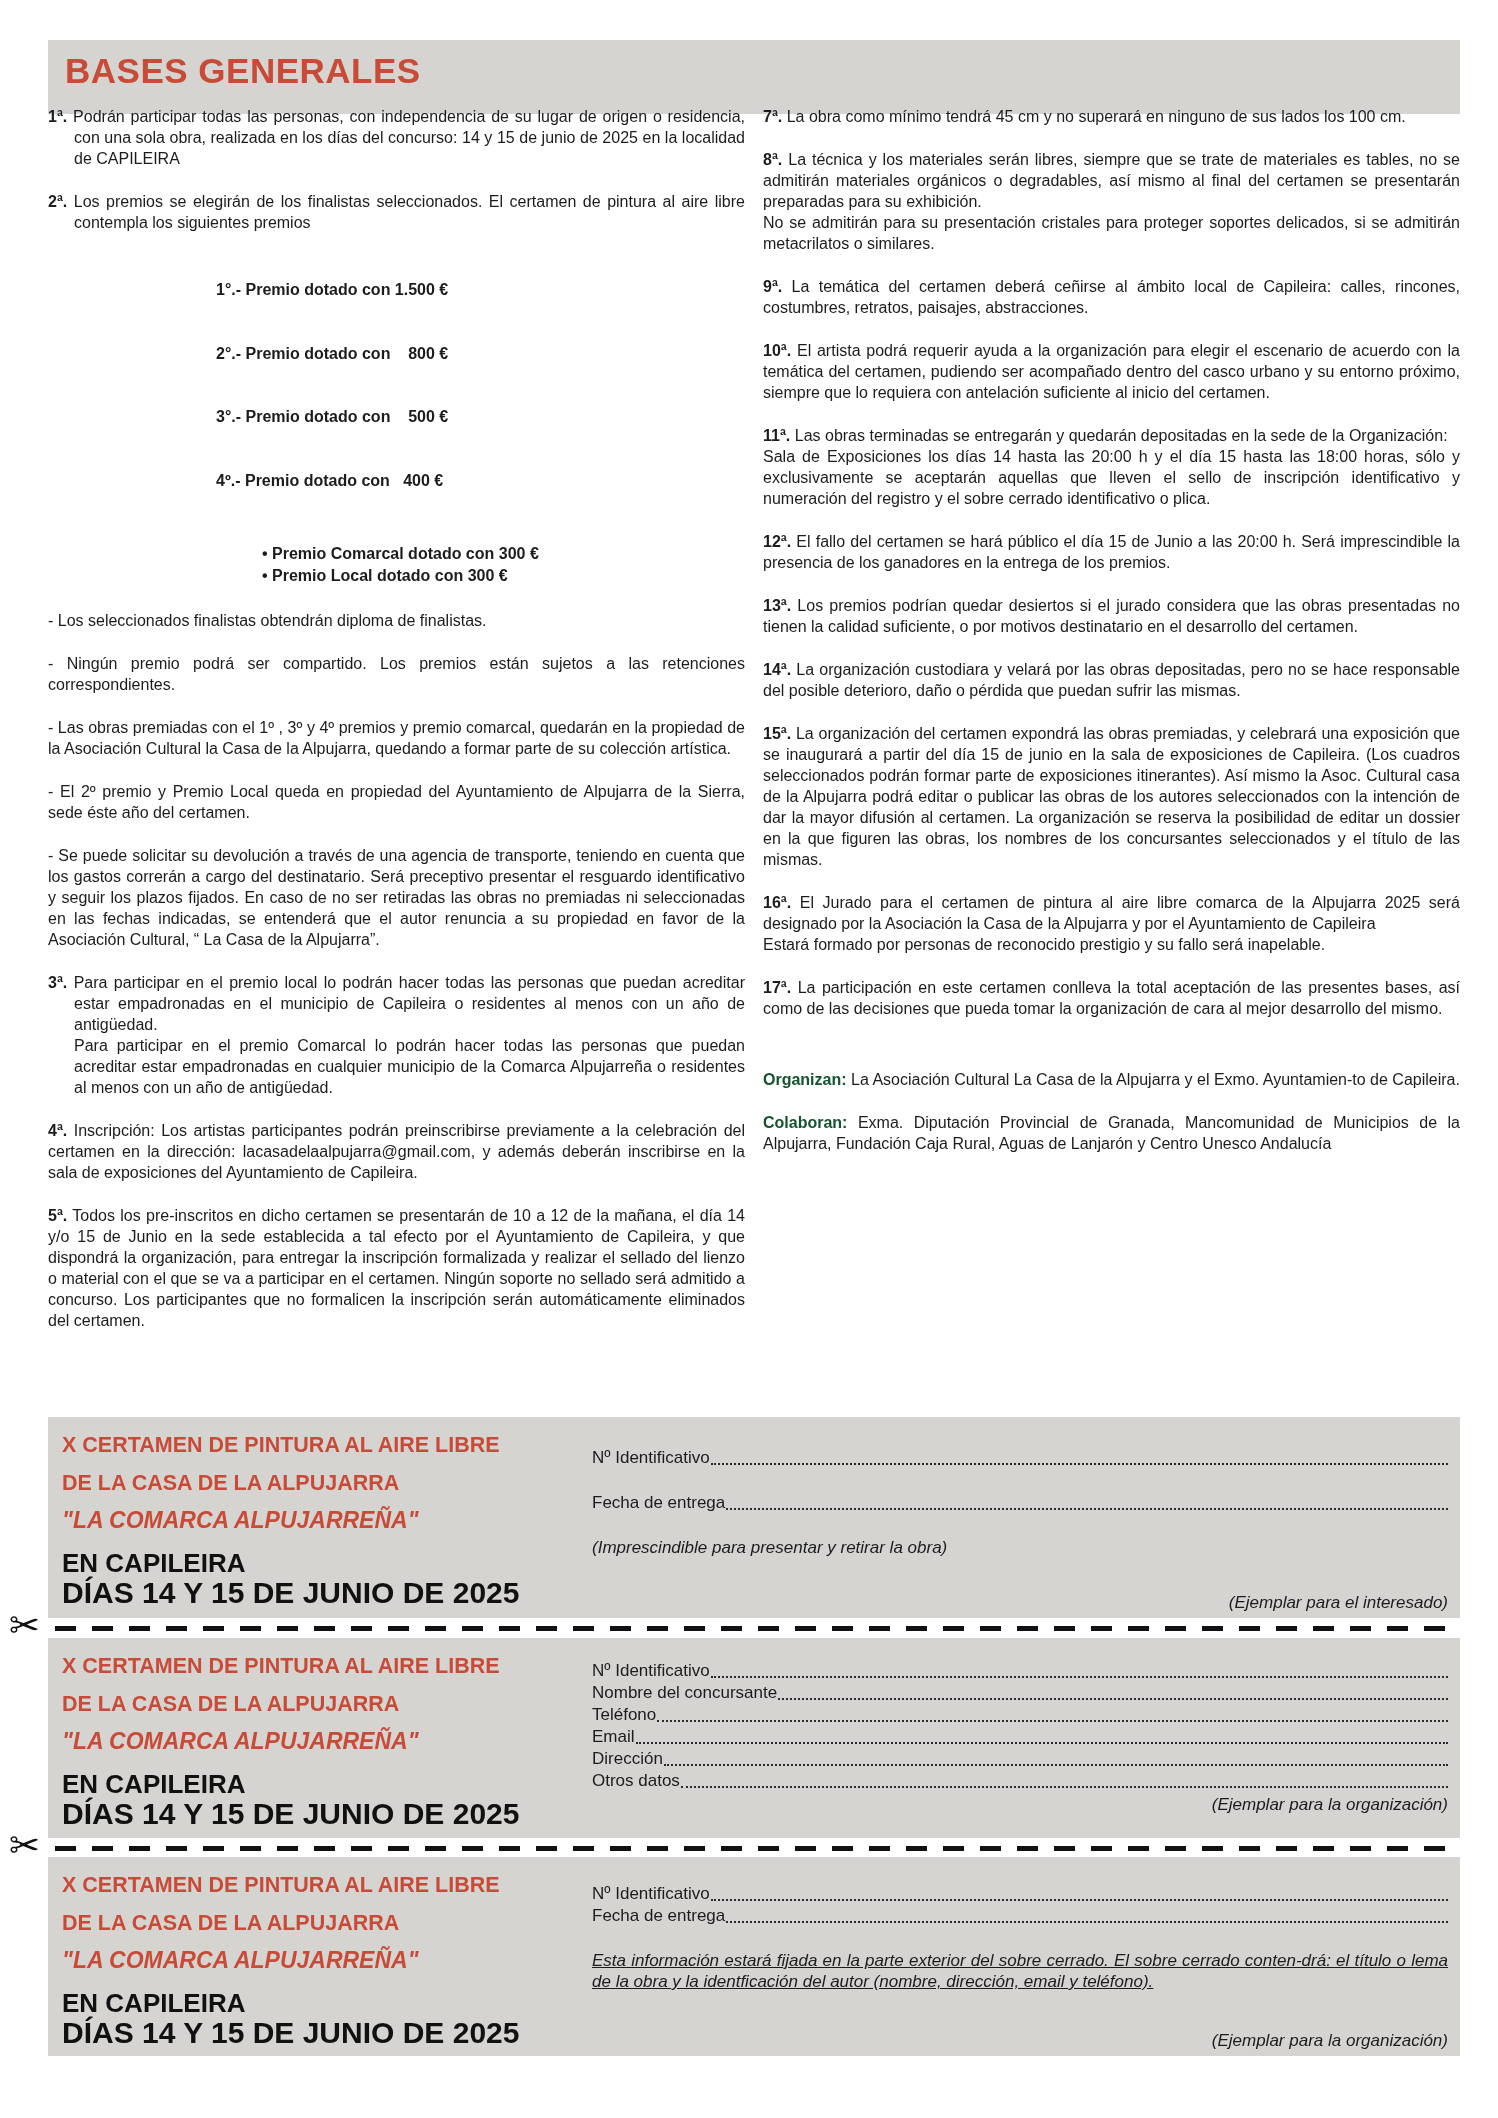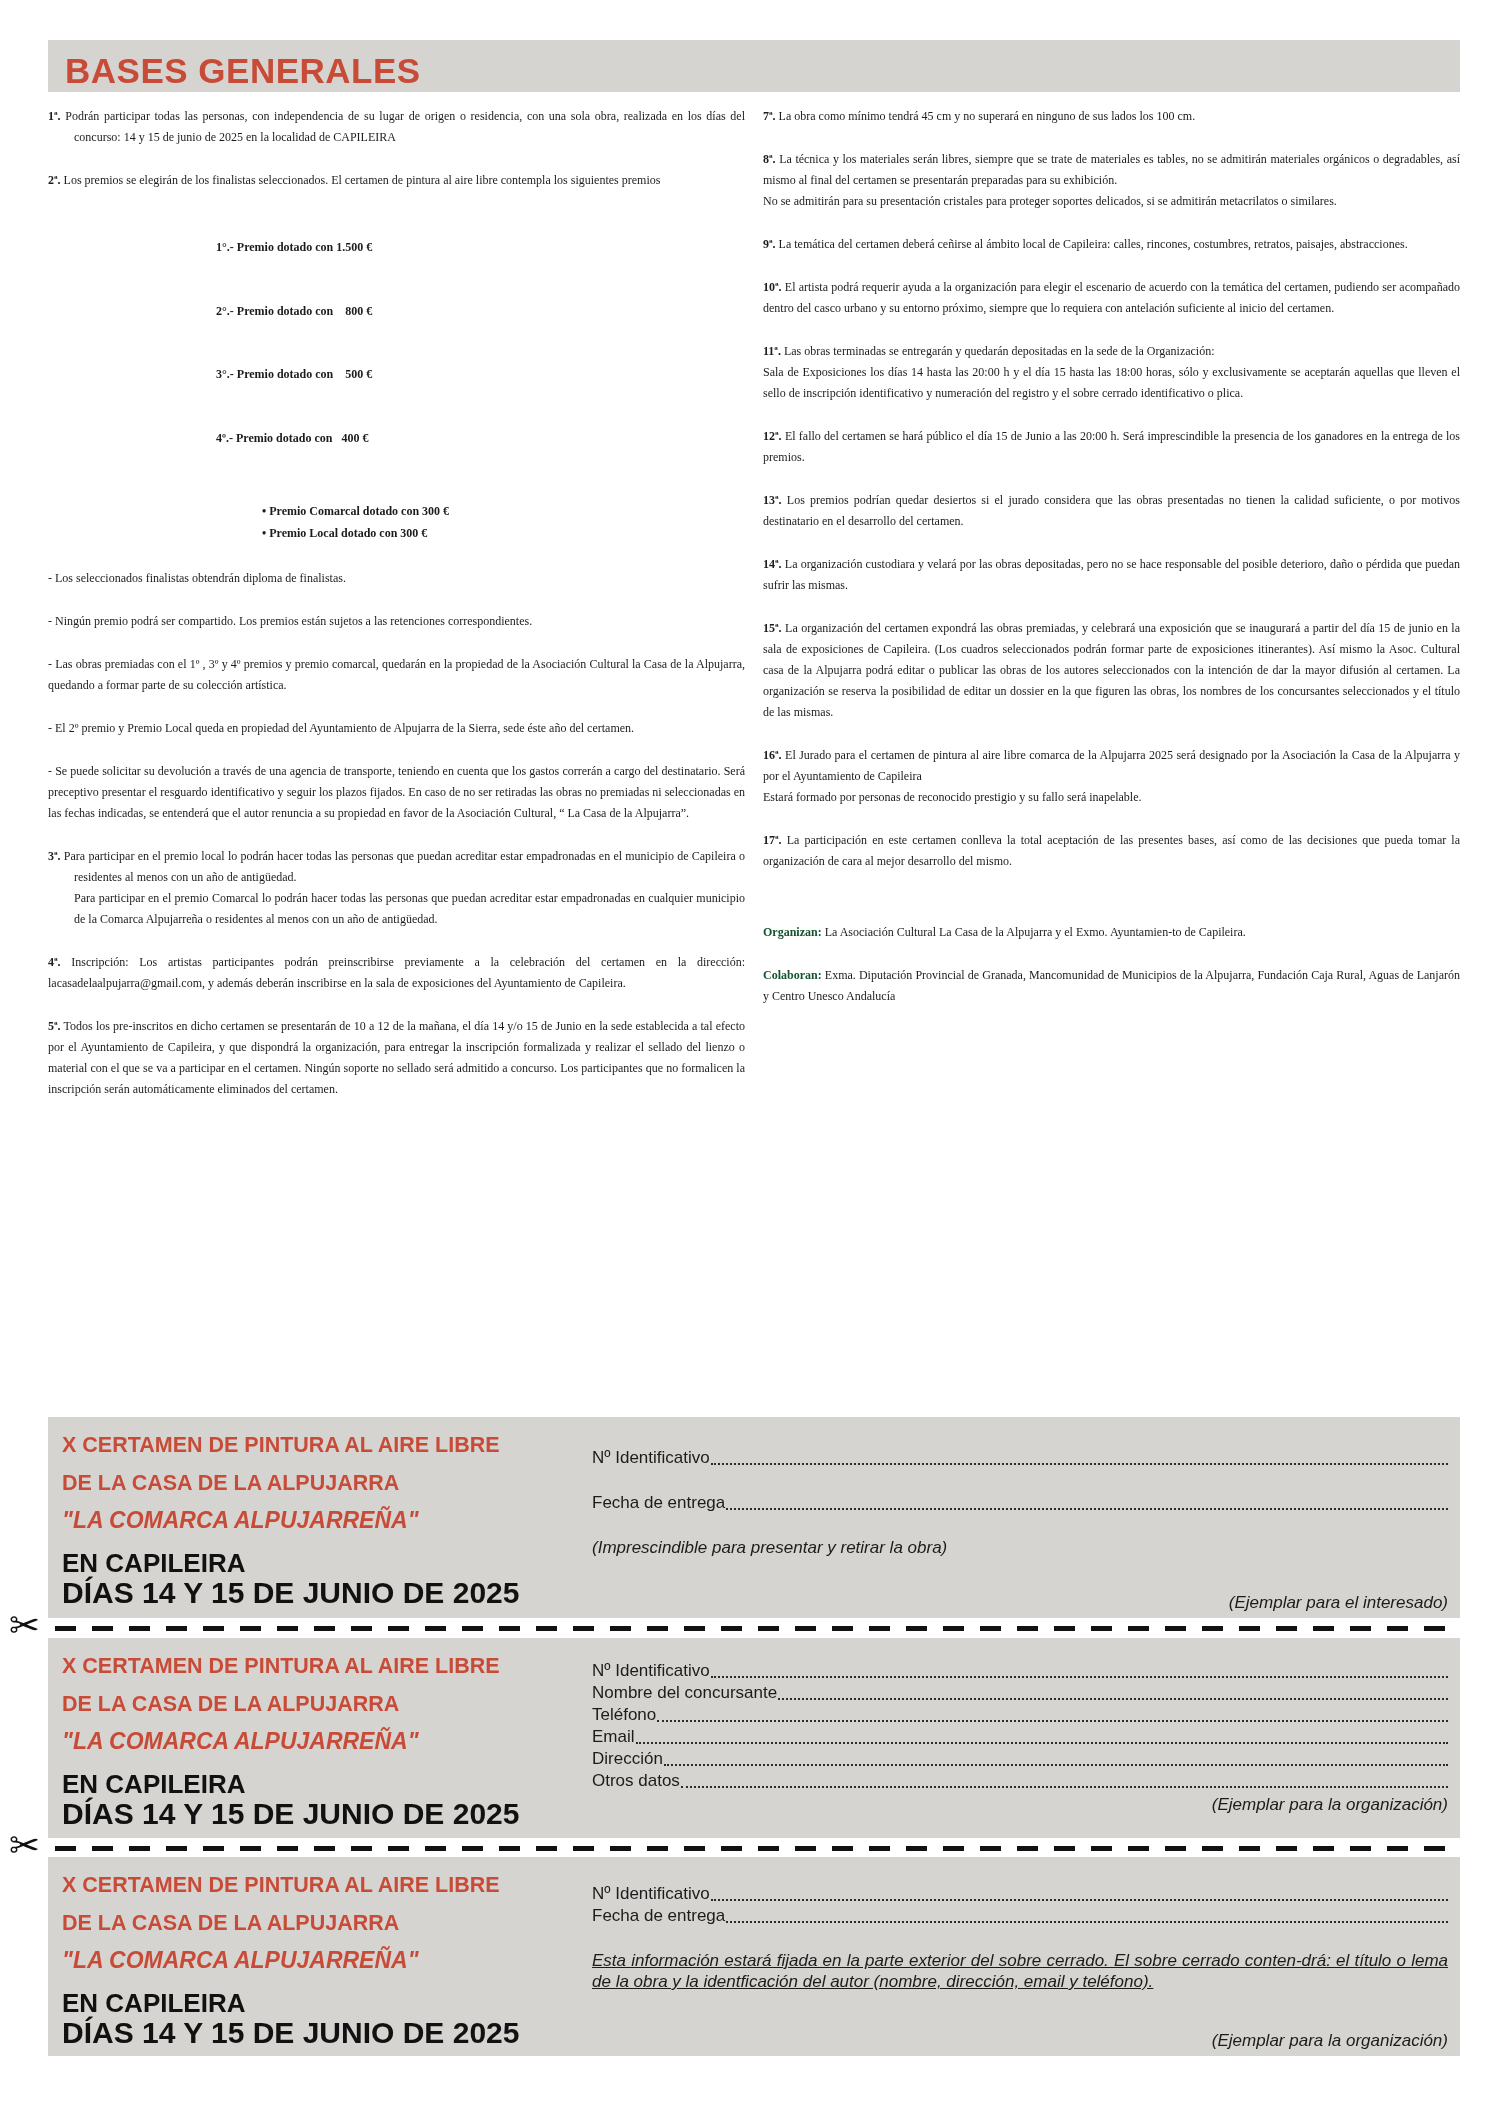--- a/index.html
+++ b/index.html
@@ -1,27 +1,27 @@
 <!DOCTYPE html>
 <html><head>
 <meta charset="utf-8">
 <style>
   html,body { margin:0; padding:0; background:#ffffff; }
   .page {
     position:relative; width:1498px; height:2118px; background:#ffffff;
     font-family:"Liberation Sans", sans-serif; color:#1c1c1c; overflow:hidden;
   }
   
-  .band { position:absolute; left:48px; top:40px; width:1412px; height:52px; background:#d6d4d1; }
+  .band { position:absolute; left:48px; top:40px; width:1412px; height:74px; background:#d6d4d1; }
   .band h1 { margin:0; padding:11px 0 0 17px; font-size:35px; font-weight:bold; color:#c84b38; letter-spacing:.5px; }
 
   
   .cols { position:absolute; left:48px; top:106px; width:1412px; height:1306px; overflow:hidden;
           display:flex; justify-content:space-between; }
-  .col { width:697px; font-size:12px; line-height:21px;font-family:Liberation Serif, serif; }
+  .col { width:697px; font-size:16px; line-height:21px; }
   .rule, .note { margin:0 0 22px; text-align:justify; }
   .rule .num { font-weight:bold; }
   .hang { padding-left:26px; text-indent:-26px; }
   .pre { white-space:pre-line; }
   .prizes { margin:4px 0 10px 168px; font-weight:bold; white-space:pre; }
   .prizes div { line-height:21.5px; }
   .bullets { margin:0 0 24px 214px; font-weight:bold; }
   .bullets div { line-height:21.5px; }
   .org { margin:50px 0 22px; text-align:justify; }
   .colab { margin:0 0 22px; text-align:justify; }

